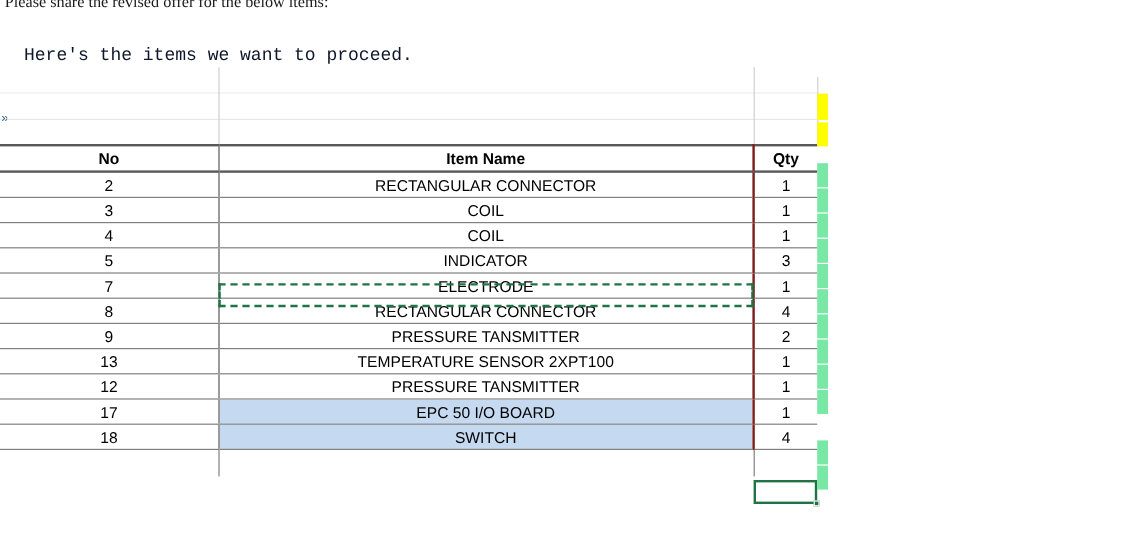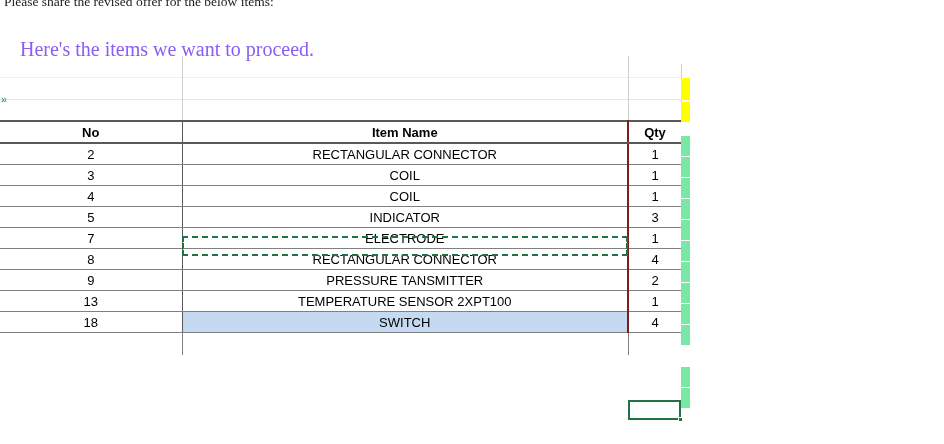--- a/index.html
+++ b/index.html
@@ -23,23 +23,23 @@
     top: -6px;
     font-family: "Liberation Serif", serif;
     font-size: 13.5px;
     color: #1a1a1a;
     white-space: nowrap;
   }
   #lead-line {
     position: absolute;
     left: 20px;
     top: 38px;
-    font-family: Liberation Serif, serif;
-    font-size: 20px;
-    color: #8b5cf6;
+    font-family: Liberation Mono, monospace;
+    font-size: 15px;
+    color: #0f172a;
     white-space: nowrap;
   }
 
   
   #sheet {
     position: absolute;
     left: 0;
     top: 56px;
     width: 700px;
     height: 360px;
@@ -231,20 +231,30 @@
         </tr>
         <tr>
           <td class="">9</td>
           <td class="sep-l sep-r">PRESSURE TANSMITTER</td>
           <td class="">2</td>
         </tr>
         <tr>
           <td class="">13</td>
           <td class="sep-l sep-r">TEMPERATURE SENSOR 2XPT100</td>
           <td class="">1</td>
+        </tr>
+        <tr>
+          <td class="">12</td>
+          <td class="sep-l sep-r">PRESSURE TANSMITTER</td>
+          <td class="">1</td>
+        </tr>
+        <tr>
+          <td class=" selected">17</td>
+          <td class="sep-l sep-r selected">EPC 50 I/O BOARD</td>
+          <td class=" selected">1</td>
         </tr>
         <tr>
           <td class=" selected">18</td>
           <td class="sep-l sep-r selected">SWITCH</td>
           <td class=" selected">4</td>
         </tr>
         <tr class="tail">
           <td>&nbsp;</td>
           <td class="sep-l sep-r">&nbsp;</td>
           <td>&nbsp;</td>

